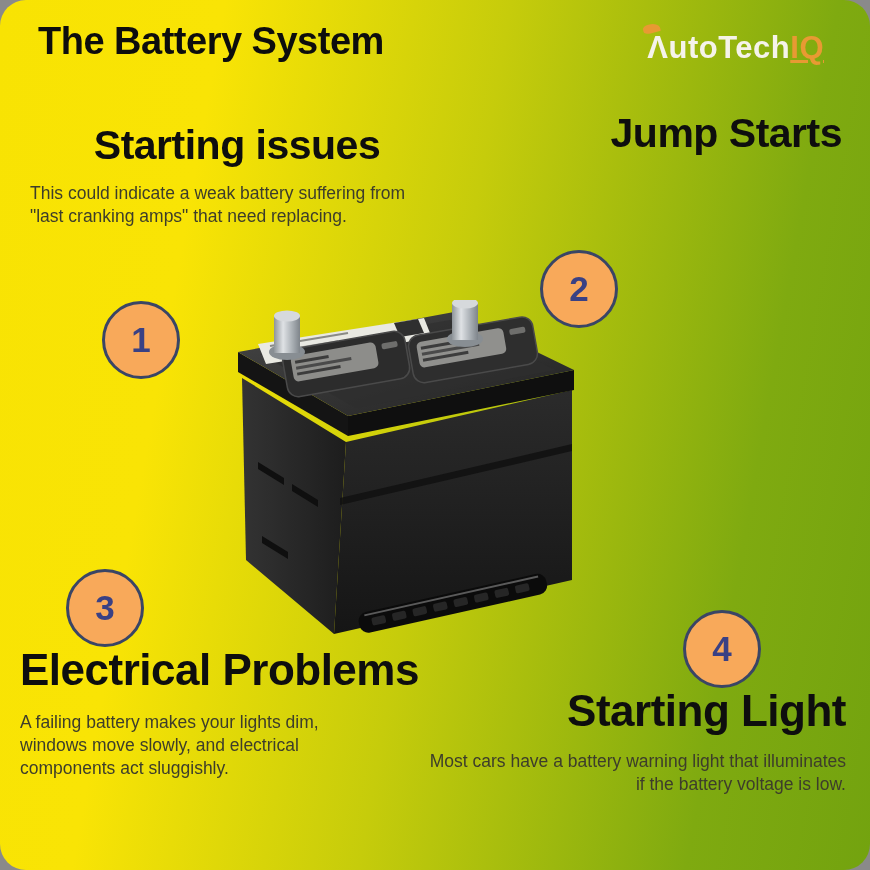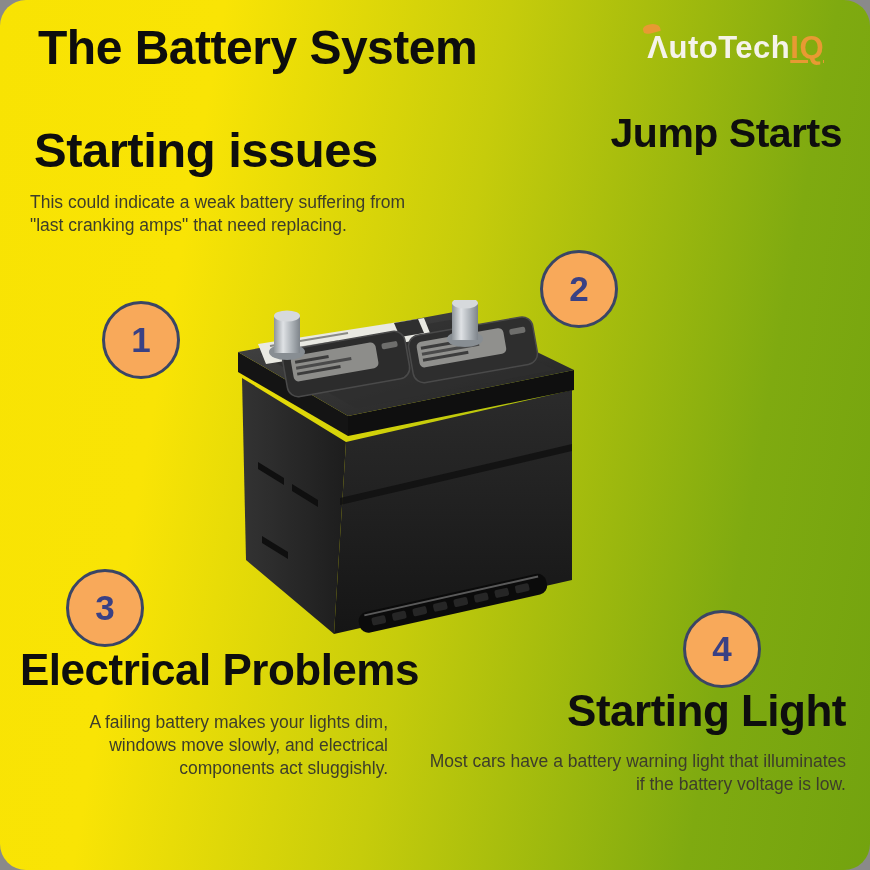--- a/index.html
+++ b/index.html
@@ -12,21 +12,21 @@
   .card{
     position:relative;
     width:870px;height:870px;
     border-radius:26px;
     overflow:hidden;
     background:linear-gradient(100deg,#F8E303 0%,#F9E405 22%,#C6CC0B 50%,#7FAA10 82%,#73A30F 100%);
   }
   
   .title{
     position:absolute;left:38px;top:20px;
-    font-size:48px;font-weight:700;color:#0d0d0d;
+    font-size:38px;font-weight:700;color:#0d0d0d;
     letter-spacing:-0.5px;margin:0;
   }
   .logo{
     position:absolute;right:46px;top:30px;
     font-size:31px;font-weight:700;letter-spacing:0.5px;
     display:flex;align-items:baseline;
   }
   .logo .lam{color:#F5F3EA;position:relative;display:inline-block;}
   .logo .leaf{
     position:absolute;left:-4px;top:-6px;
@@ -35,28 +35,28 @@
     border-radius:60% 100% 10% 60%;
     transform:rotate(-14deg);
   }
   .logo .white{color:#F5F3EA;}
   .logo .orange{color:#E89A33;text-decoration:underline;}
   
   .sec{position:absolute;}
   .sec h2{margin:0;color:#0e0e0e;font-weight:700;letter-spacing:-0.5px;}
   .sec p{margin:13px 0 0 0;color:#3d3d2b;font-size:17.5px;line-height:1.3;}
   .sec1{left:30px;top:122px;width:410px;}
-  .sec1 h2{font-size:49px;padding-left:4px;}
+  .sec1 h2{font-size:41px;padding-left:4px;text-align:center;}
   .sec1 p{width:402px;}
   .sec2{right:28px;top:110px;width:400px;text-align:right;}
   .sec2 h2{font-size:41px;}
   .sec2 p{text-align:center;width:398px;}
   .sec3{left:20px;top:645px;width:470px;}
   .sec3 h2{font-size:44px;}
-  .sec3 p{width:368px;margin-top:16px;text-align:right;}
+  .sec3 p{width:368px;margin-top:16px;}
   .sec4{right:24px;top:686px;width:420px;text-align:right;}
   .sec4 h2{font-size:44px;}
   .sec4 p{text-align:right;margin-top:14px;}
   
   .badge{
     position:absolute;width:72px;height:72px;border-radius:50%;
     background:#F8A95A;border:3px solid #3A4565;
     display:flex;align-items:center;justify-content:center;
     font-size:35px;font-weight:700;color:#3A4184;
   }

